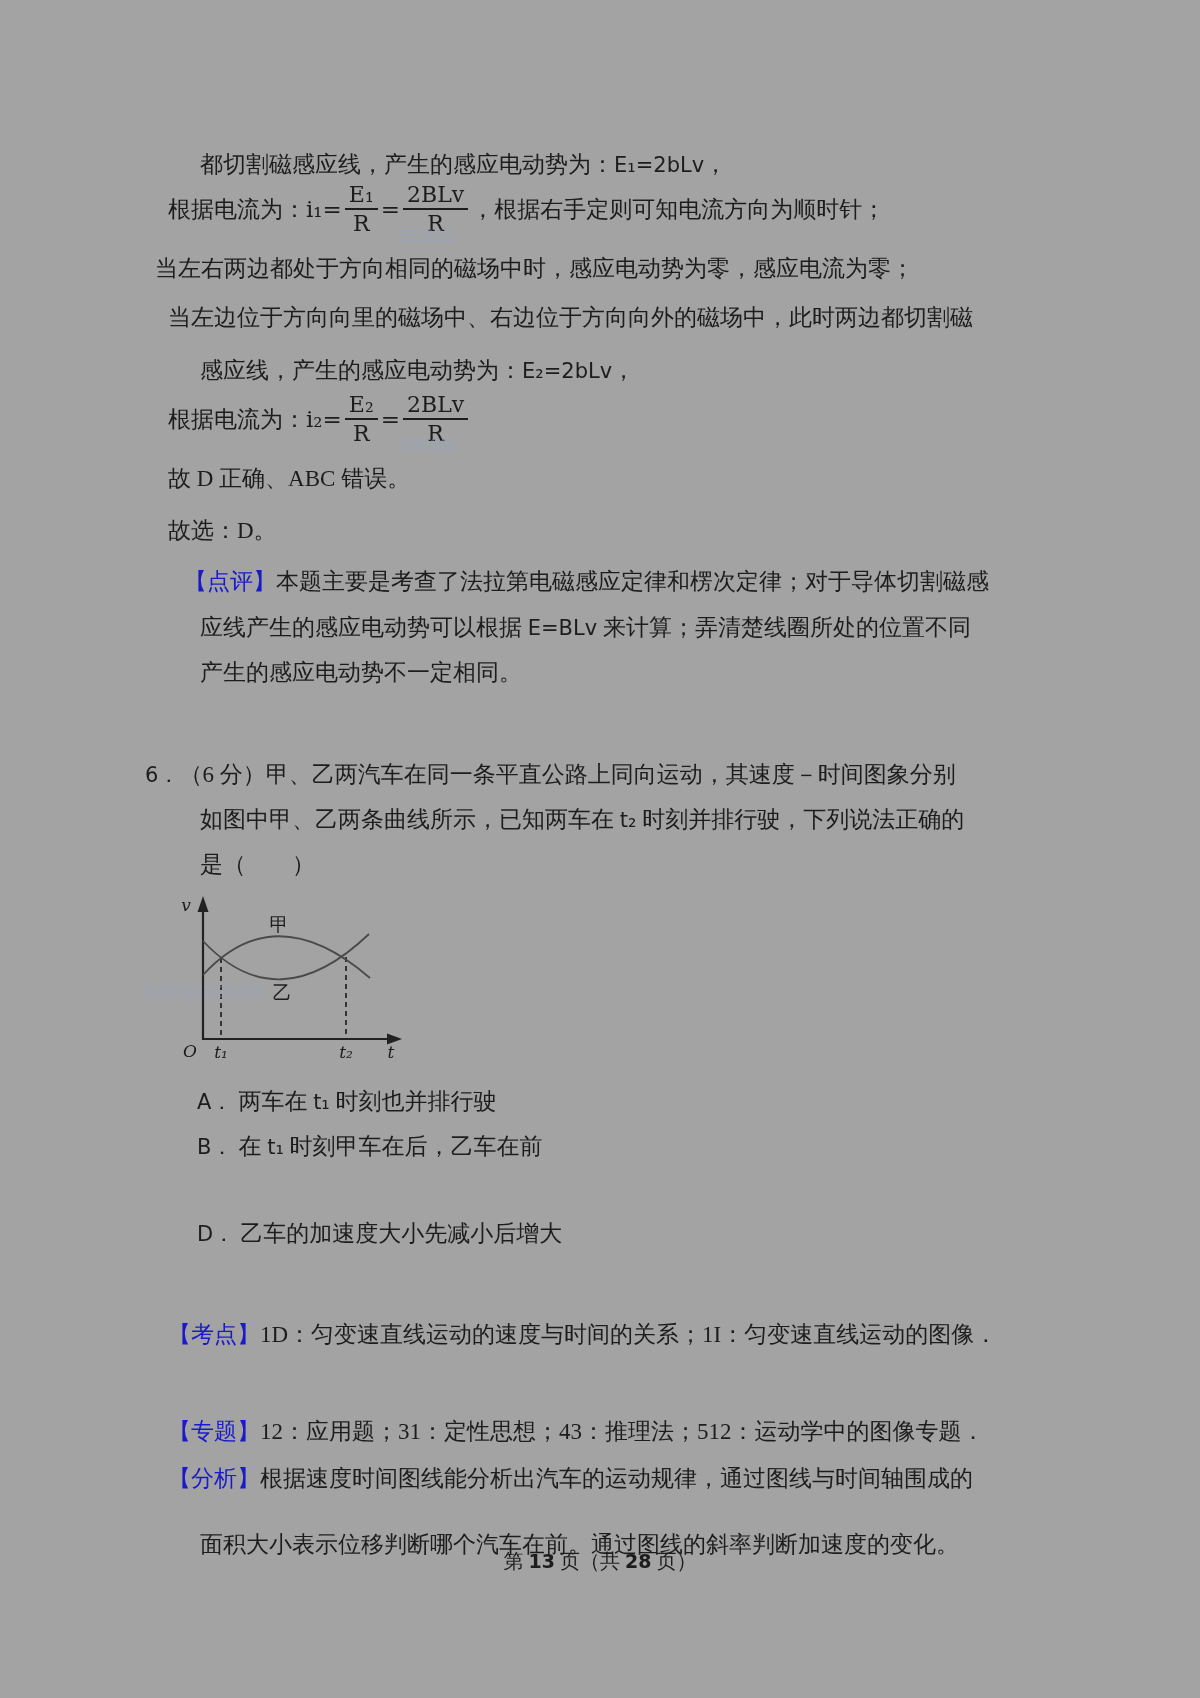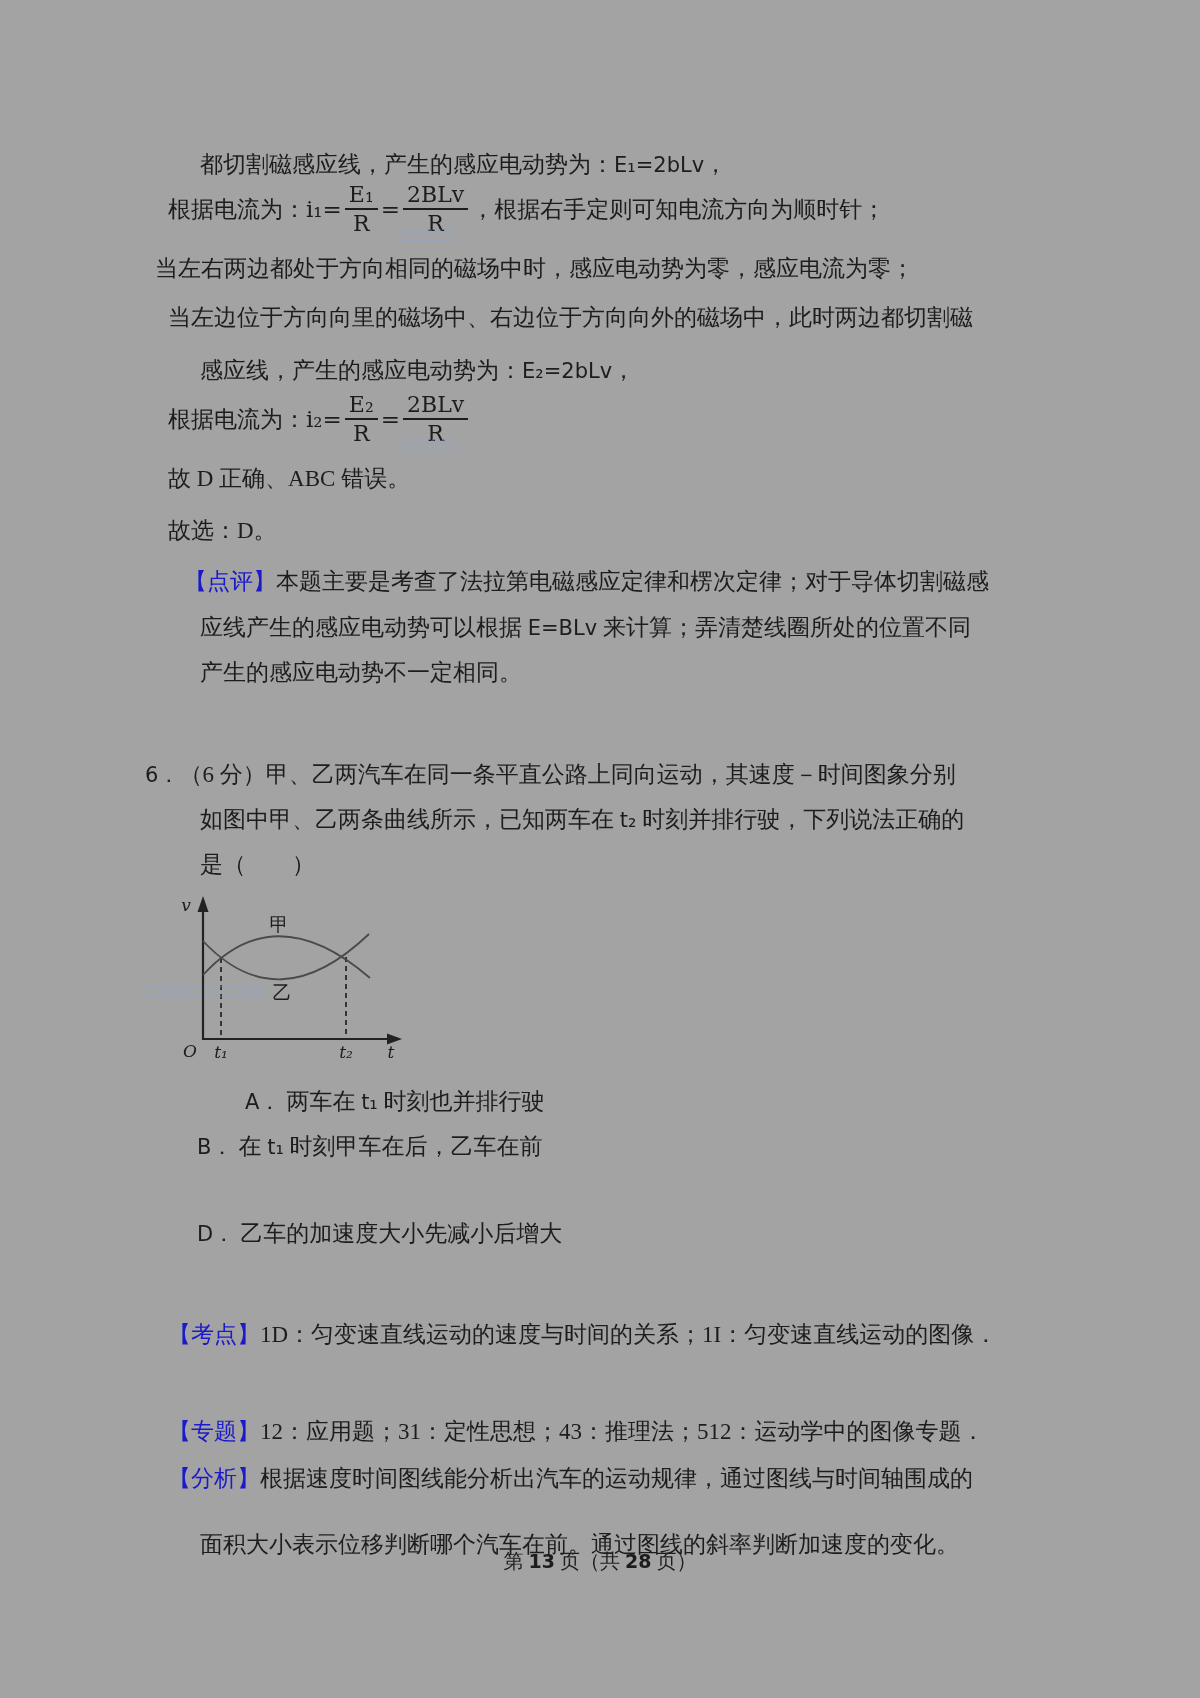--- a/index.html
+++ b/index.html
@@ -126,21 +126,21 @@
       <text x="139" y="36" text-anchor="middle" class="cjklabel">甲</text>
       <text x="142" y="104" text-anchor="middle" class="cjklabel">乙</text>
       <text x="50" y="162" text-anchor="middle" class="axlabel">O</text>
       <text x="81" y="163" text-anchor="middle" class="axlabel">t₁</text>
       <text x="206" y="163" text-anchor="middle" class="axlabel">t₂</text>
       <text x="251" y="163" text-anchor="middle" class="axlabel">t</text>
     </svg>
     <div class="dots" style="left:3px;top:89px;width:122px;height:14px;"></div>
   </div>
 
-  <div class="line" style="top:1085px;left:197px;margin-left:48px;">
+  <div class="line" style="top:1085px;left:197px;">
     <span class="optletter">A．</span><span class="cn">两车在 </span><span class="en">t₁</span><span class="cn"> 时刻也并排行驶</span>
   </div>
   <div class="line" style="top:1130px;left:197px;">
     <span class="optletter">B．</span><span class="cn">在 </span><span class="en">t₁</span><span class="cn"> 时刻甲车在后，乙车在前</span>
   </div>
   <div class="line" style="top:1217px;left:197px;">
     <span class="optletter">D．</span><span class="cn">乙车的加速度大小先减小后增大</span>
   </div>
 
   <div class="line" style="top:1318px;left:168px;">

